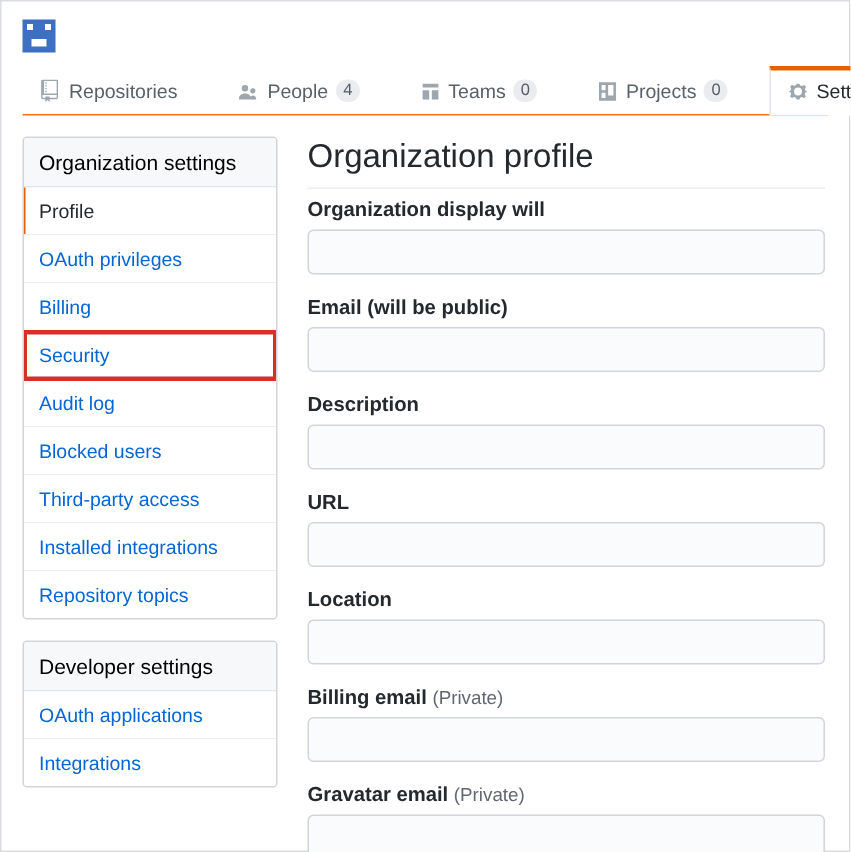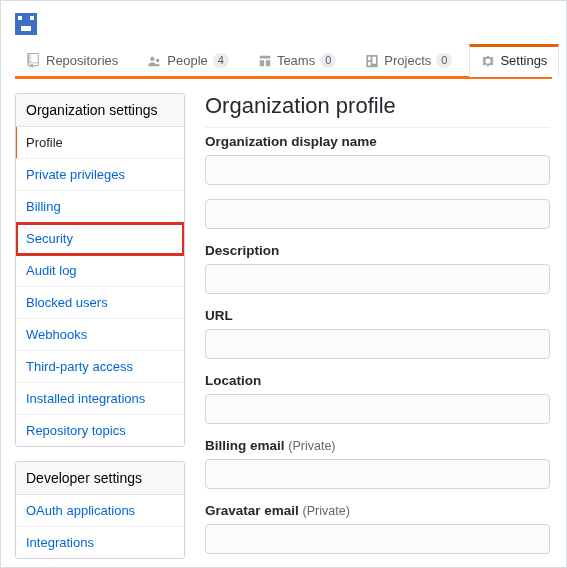--- a/index.html
+++ b/index.html
@@ -30,22 +30,22 @@
     display: inline-block;
     position: relative;
   }
   .avatar::before, .avatar::after { content:""; position:absolute; background:#fff; }
   .avatar::before { top:3px; left:3px; width:4px; height:4px; }
   .avatar::after { top:3px; right:3px; width:4px; height:4px; }
   .avatar .m { position:absolute; bottom:4px; left:6px; width:10px; height:5px; background:#fff;}
   .tabnav {
     display: flex;
     align-items: center;
-    border-bottom: 3px solid #f97316;
-    gap: 5px;
+    border-bottom: 1px solid #f97316;
+    gap: 16px;
   }
   .tab {
     display: flex;
     align-items: center;
     gap: 5px;
     padding: 8px 11px 9px;
     color: #586069;
     font-size: 13px;
     cursor: pointer;
     border: 1px solid transparent;
@@ -195,46 +195,46 @@
       </span>
       <span>Settings</span>
     </div>
   </nav>
 
   <div class="content-row">
     <aside class="sidebar">
       <div class="menu">
         <div class="menu-header">Organization settings</div>
         <a class="menu-item active">Profile</a>
-        <a class="menu-item">Private privileges</a>
+        <a class="menu-item">OAuth privileges</a>
         <a class="menu-item">Billing</a>
         <a class="menu-item highlight">Security</a>
         <a class="menu-item">Audit log</a>
         <a class="menu-item">Blocked users</a>
-        <a class="menu-item">Webhooks</a>
         <a class="menu-item">Third-party access</a>
         <a class="menu-item">Installed integrations</a>
         <a class="menu-item">Repository topics</a>
       </div>
       <div class="menu">
         <div class="menu-header">Developer settings</div>
         <a class="menu-item">OAuth applications</a>
         <a class="menu-item">Integrations</a>
       </div>
     </aside>
 
     <main class="main">
       <h2 class="page-title">Organization profile</h2>
 
       <div class="field">
-        <label class="field-label">Organization display name</label>
-        <input class="text-input" type="text" value="" style="">
-      </div>
-
-      <div class="field">
+        <label class="field-label">Organization display will</label>
+        <input class="text-input" type="text" value="" style="">
+      </div>
+
+      <div class="field">
+        <label class="field-label">Email (will be public)</label>
         <input class="text-input" type="text" value="" style="">
       </div>
 
       <div class="field">
         <label class="field-label">Description</label>
         <input class="text-input" type="text" value="" style="">
       </div>
 
       <div class="field">
         <label class="field-label">URL</label>

